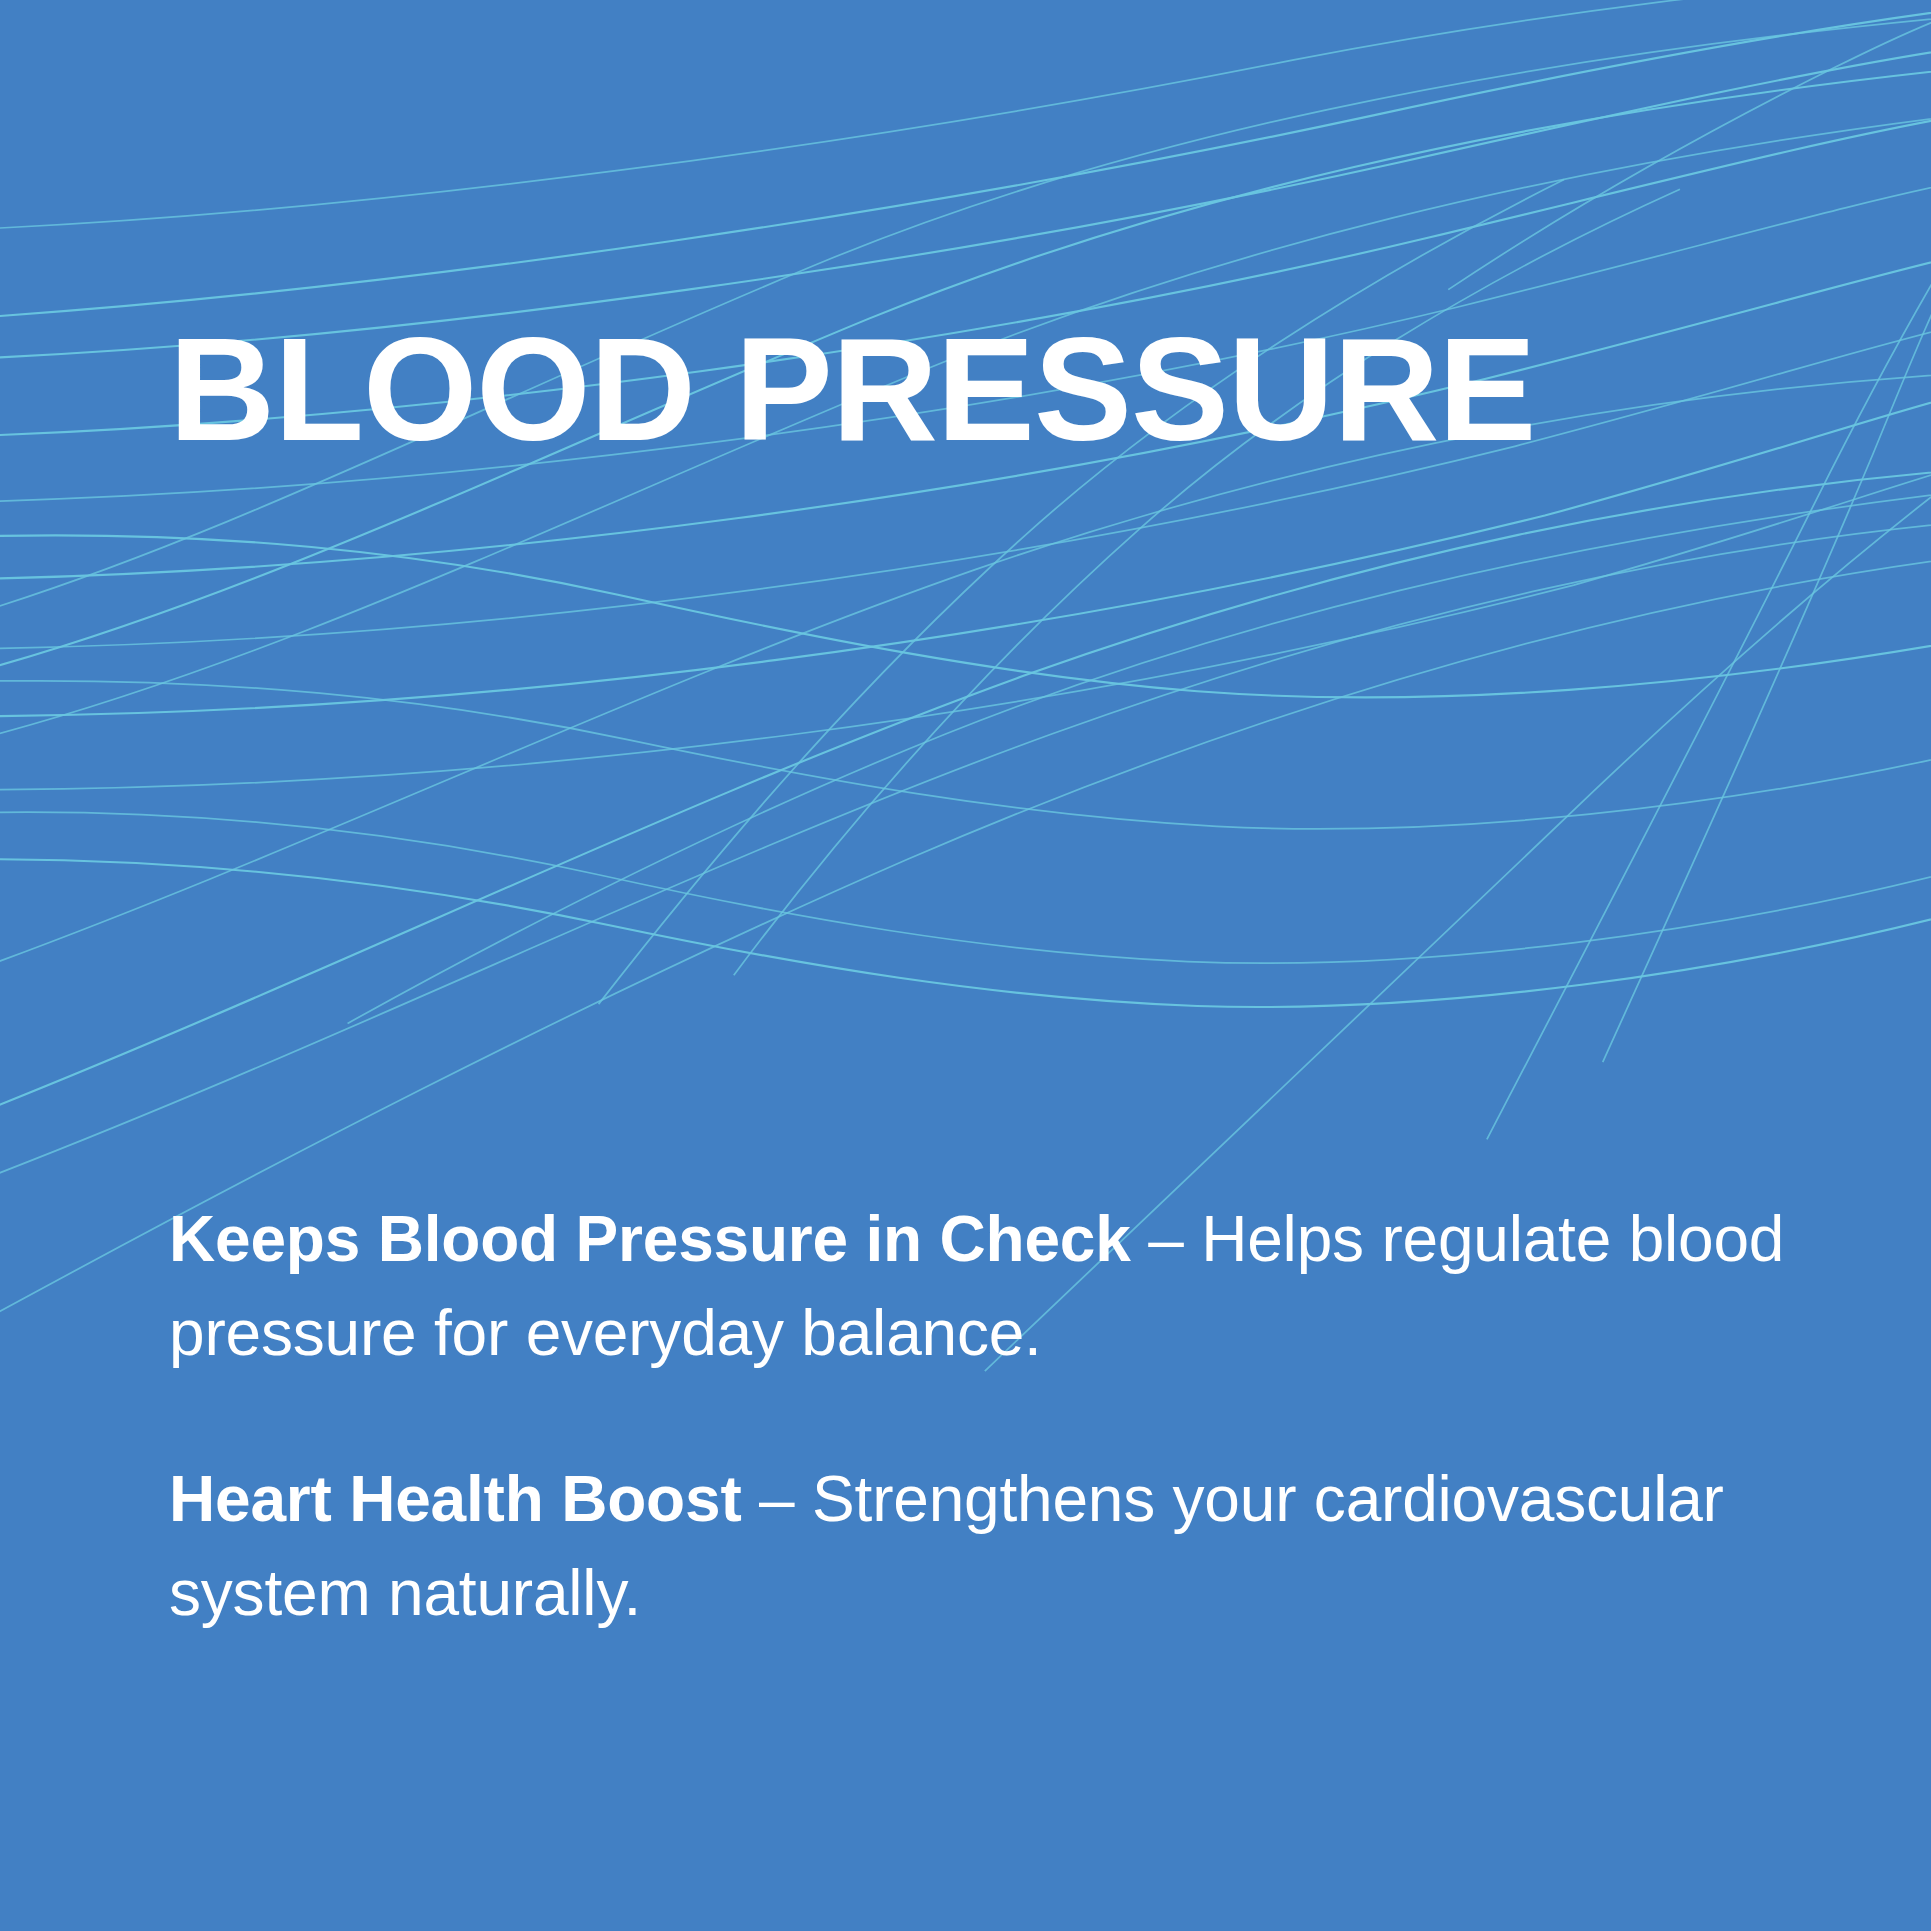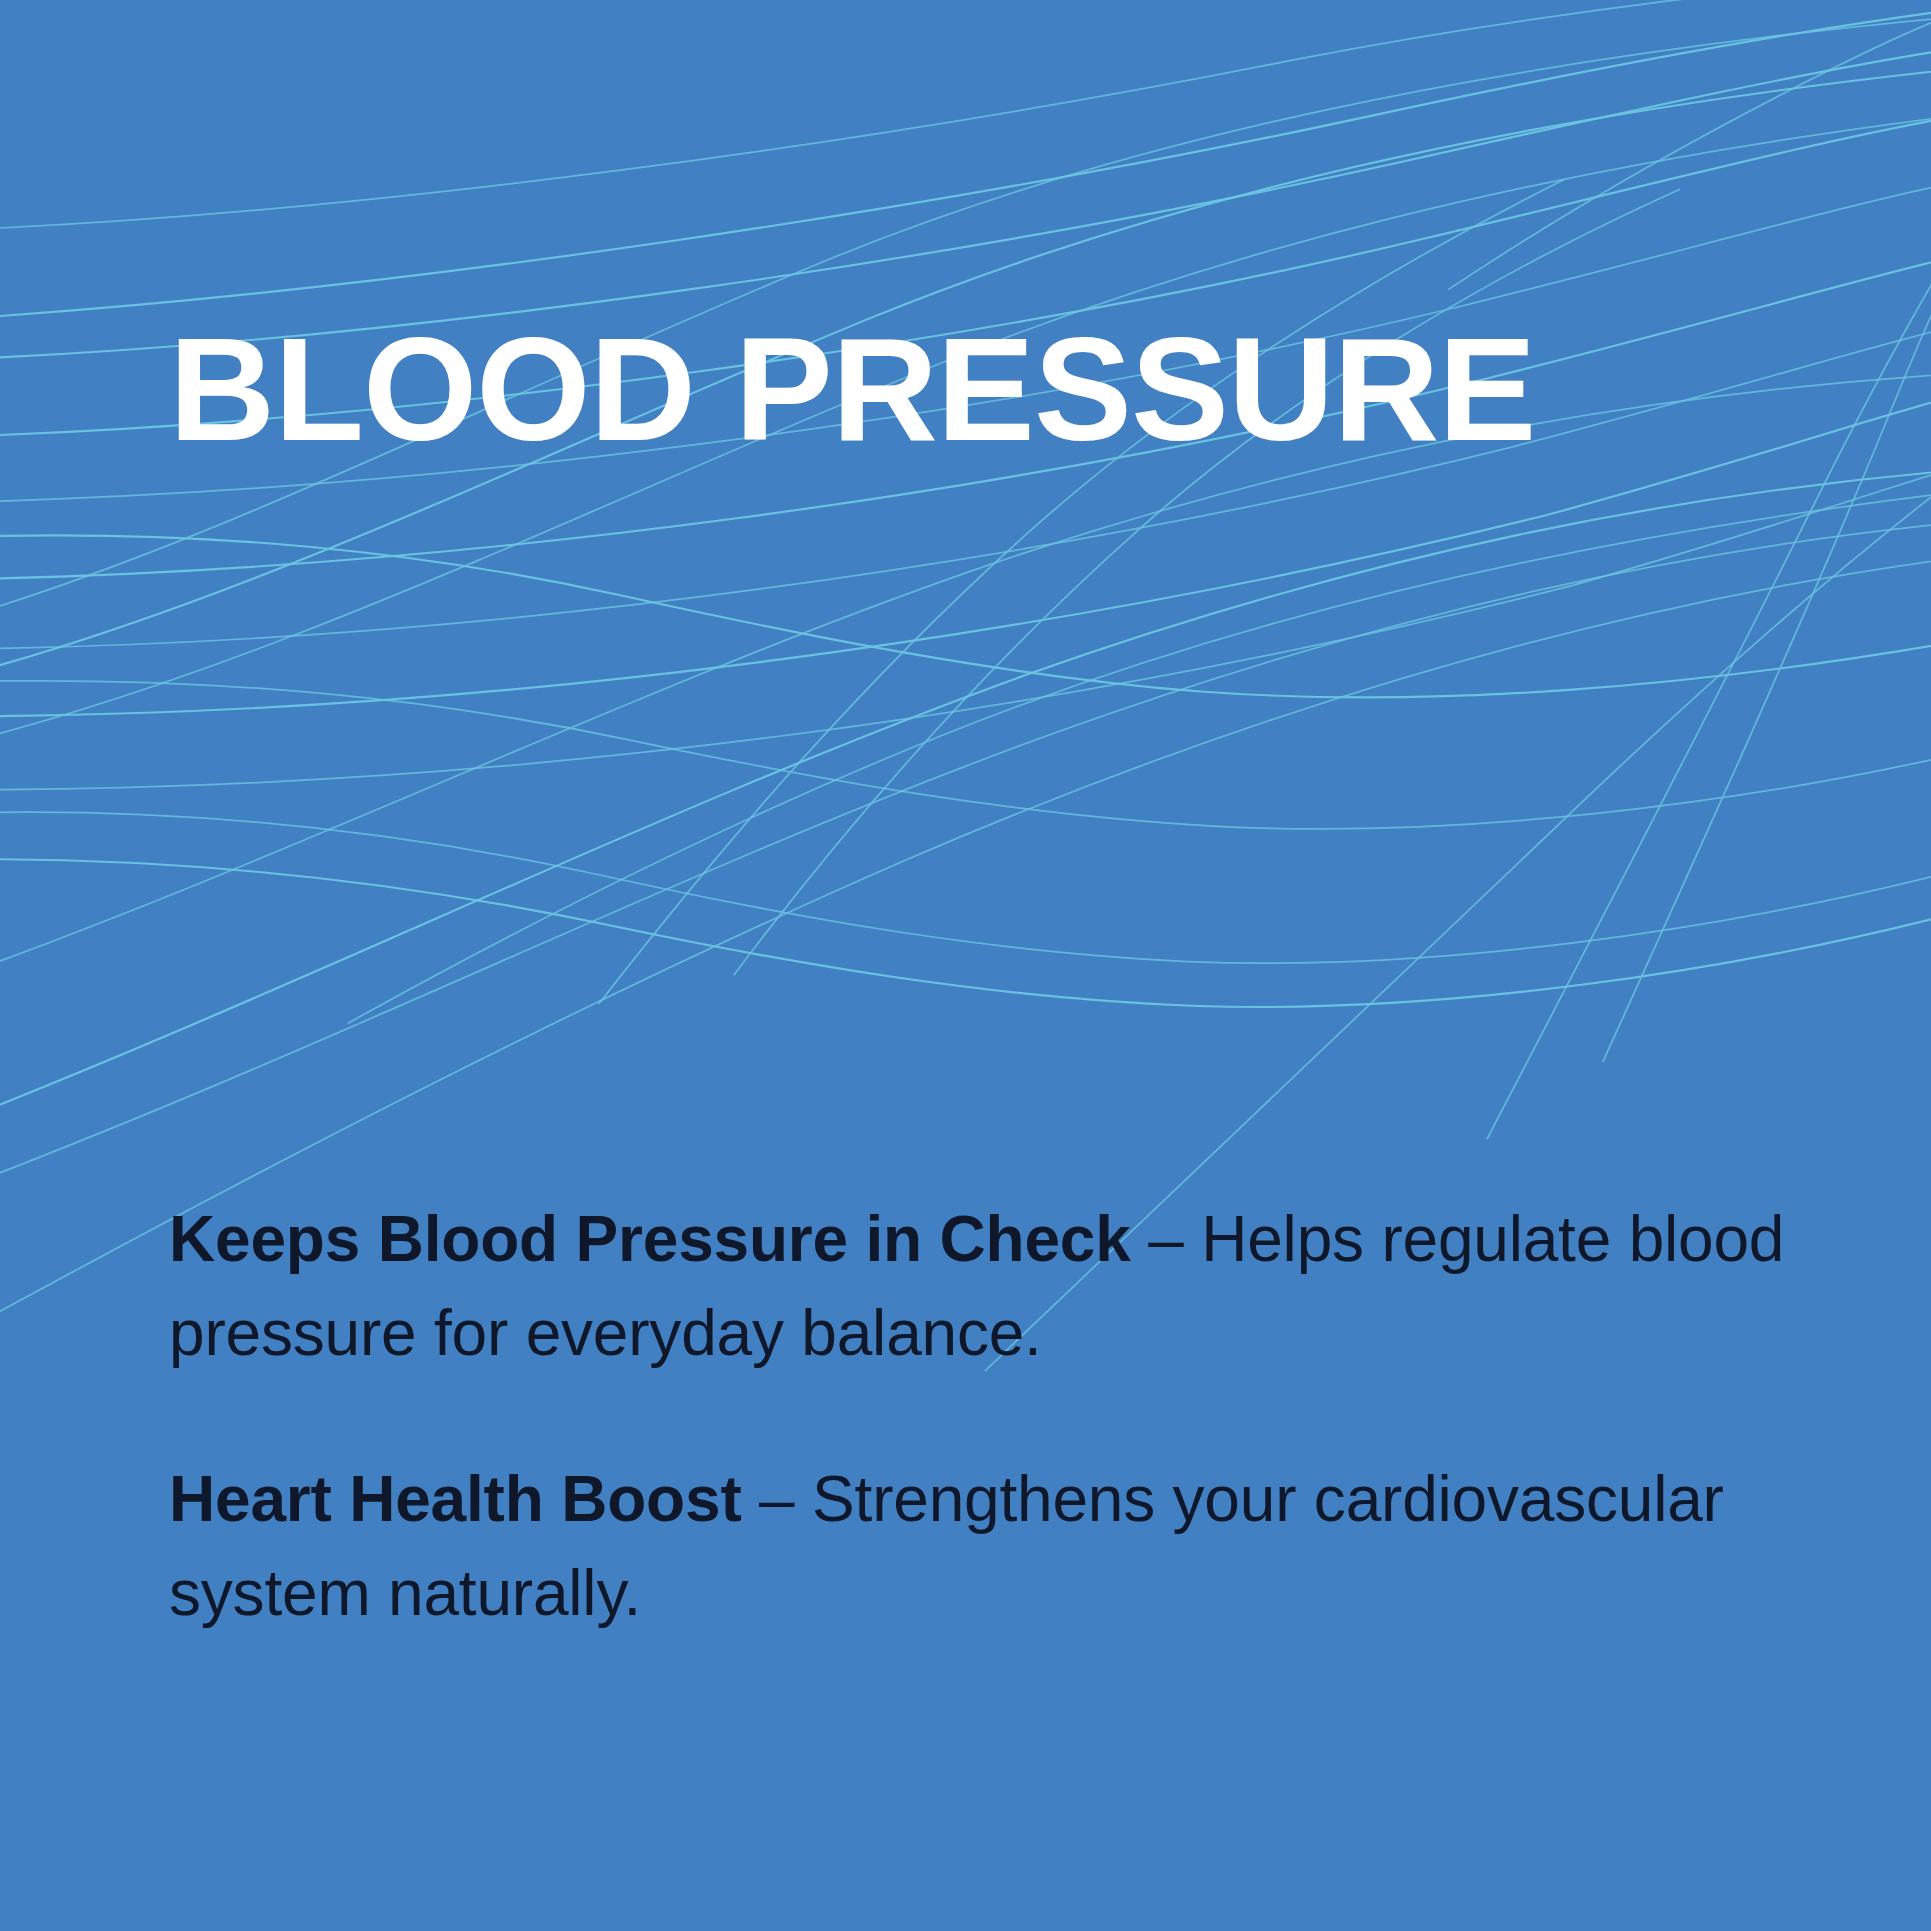--- a/index.html
+++ b/index.html
@@ -37,21 +37,21 @@
     line-height:1.055;
     letter-spacing:-1px;
     text-transform:uppercase;
     white-space:pre-line;
     max-width:1371px;
   }
 
   .bullets { margin-top:106px; max-width:1641px; }
 
   .bullet {
-    color:#0f172a;
+    color:#ffffff;
     font-size:64px;
     line-height:1.46;
     font-weight:400;
     margin-bottom:73px;
     letter-spacing:-0.2px;
   }
   .bullet:last-child { margin-bottom:0; }
   .bullet .lead { font-weight:700; }
   .bullet .dash { font-weight:400; }
   .bullet .rest { font-weight:400; }

